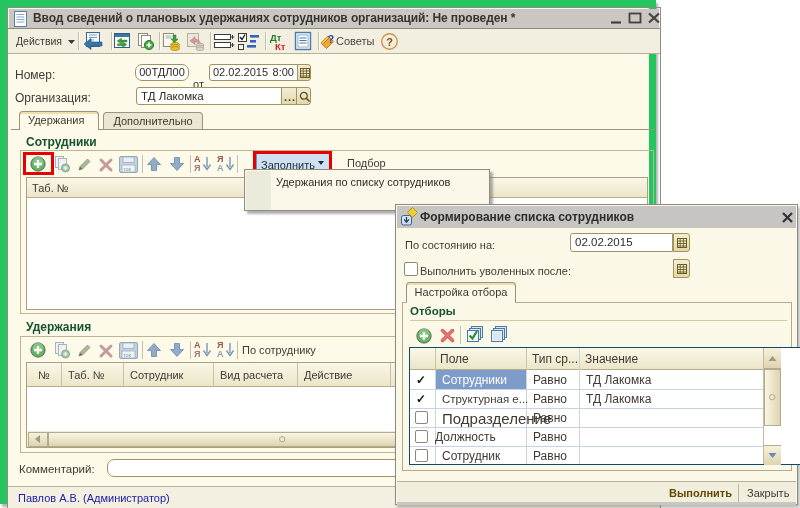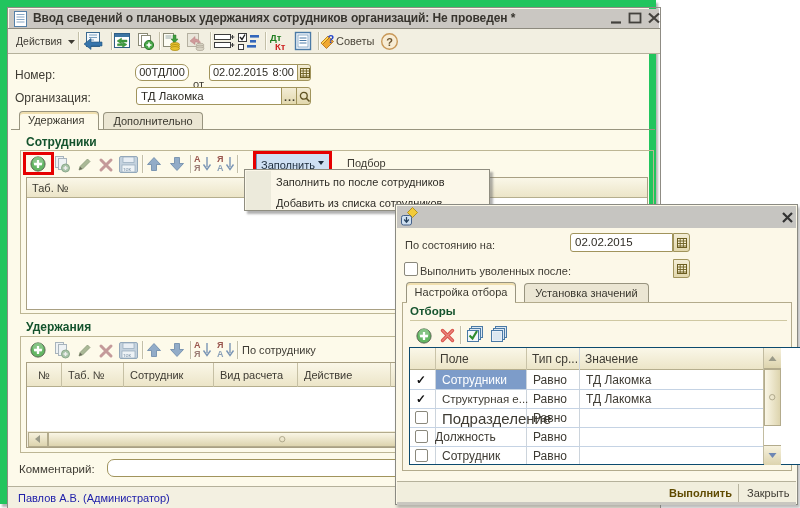--- a/index.html
+++ b/index.html
@@ -304,32 +304,32 @@
   <div class="lbl" style="left:12px;top:456px;font-size:11.5px">Комментарий:</div>
   <div class="inp" style="left:100px;top:452px;width:545px;height:18px;border-radius:7px"></div>
 
   <div class="abs" style="left:1px;top:479px;width:652px;height:1px;background:#b5b19b"></div>
   <div class="abs" style="left:1px;top:480px;width:652px;height:21px;background:#f3f0e1"></div>
   <div class="lbl s11" style="left:11px;top:485px;color:#2020aa">Павлов А.В. (Администратор)</div>
 </div>
 
 <div class="abs" style="left:244px;top:169px;width:246px;height:42px;background:#fbf7e9;border:1px solid #8f8d80;box-sizing:border-box;z-index:10;box-shadow:3px 3px 2px rgba(100,100,100,.5)">
   <div class="abs" style="left:1px;top:1px;width:25px;height:39px;background:#eceadb"></div>
-  <div class="lbl s11" style="left:31px;top:6px;color:#2e2c26">Заполнить по после сотрудников</div>
-  <div class="lbl s11" style="left:31px;top:27px;color:#2e2c26">Добавить из списка сотрудников</div>
+  <div class="lbl s11" style="left:31px;top:6px;color:#2e2c26">Удержания по списку сотрудников</div>
 </div>
 
 <div class="abs" id="dialog" style="left:395px;top:204px;width:403px;height:301px;background:#fcf8e8;border:1px solid #8a8a82;box-sizing:border-box;z-index:20;box-shadow:2px 3px 3px rgba(120,120,120,.5)">
 
   <div class="abs" style="left:1px;top:1px;width:399px;height:22px;background:#c6c5c1"></div>
   <svg style="left:5px;top:1px" width="18" height="20" viewBox="0 0 18 20">
     <path d="M11.5 1.5 L16.5 6.5 L11.5 11.5 L6.5 6.5 Z" fill="#f2cb3a" stroke="#a8860a" stroke-width=".8"></path>
     <rect x="0.5" y="9.5" width="10" height="9.5" rx="2" fill="#cfe0f0" stroke="#44618a"></rect>
     <path d="M5.5 11 v4.5 M3.2 13.5 L5.5 16.2 L7.8 13.5" stroke="#26425e" stroke-width="1.2" fill="none"></path>
   </svg>
+  <div class="lbl" style="left:24px;top:6px;font-weight:bold;color:#2e2c28">Формирование списка сотрудников</div>
   <svg style="left:386px;top:7px" width="11" height="11">
       <path d="M1 1 L10 10 M10 1 L1 10" stroke="#333" stroke-width="2.2"></path>
     </svg>
 
   <div class="lbl s11" style="left:9px;top:34px">По состоянию на:</div>
   <div class="inp" style="left:174px;top:28px;width:103px;height:19px;line-height:17px;border-radius:3px 0 0 3px;font-size:11.5px">02.02.2015</div>
   <div class="calbtn" style="left:277px;top:28px;width:17px;height:19px">
     <svg style="left:3px;top:4px" width="10" height="10" viewBox="0 0 10 10">
       <rect x="0.5" y="0.5" width="9" height="9" fill="#f6efd2" stroke="#6b5d20"></rect>
       <path d="M0.5 3 h9 M0.5 5.5 h9 M0.5 8 h9 M3.2 0.5 v9 M6.4 0.5 v9" stroke="#6b5d20" stroke-width=".9"></path>
@@ -338,21 +338,20 @@
   <div class="ck" style="left:8px;top:57px;width:14px;height:14px"></div>
   <div class="lbl s11" style="left:24px;top:60px">Выполнить уволенных после:</div>
   <div class="calbtn" style="left:277px;top:54px;width:17px;height:19px">
     <svg style="left:3px;top:4px" width="10" height="10" viewBox="0 0 10 10">
       <rect x="0.5" y="0.5" width="9" height="9" fill="#f6efd2" stroke="#6b5d20"></rect>
       <path d="M0.5 3 h9 M0.5 5.5 h9 M0.5 8 h9 M3.2 0.5 v9 M6.4 0.5 v9" stroke="#6b5d20" stroke-width=".9"></path>
     </svg>
   </div>
 
   <div class="tab" style="left:10px;top:77px;width:110px;height:20px;background:#fcf8e8;line-height:19px;z-index:2;box-shadow:inset 0 2px 0 #f0dfae">Настройка отбора</div>
-  <div class="tab" style="left:128px;top:78px;width:125px;height:19px;background:#ebe6d3;line-height:18px">Установка значений</div>
   <div class="abs" style="left:6px;top:97px;width:390px;height:169px;border:1px solid #b3ab8c;box-sizing:border-box;z-index:1"></div>
   <div class="abs" style="left:11px;top:97px;width:108px;height:1px;background:#fcf8e8;z-index:1"></div>
 
   <div class="sect" style="left:14px;top:100px;z-index:2;font-size:11.5px">Отборы</div>
   <div class="rule" style="left:14px;top:115px;width:377px;z-index:2"></div>
 
   <svg style="left:20px;top:123px;z-index:2" width="16" height="16" viewBox="0 0 17 17">
     <circle cx="8.5" cy="8.5" r="7.6" fill="#63b663" stroke="#4a4a42" stroke-width=".8"></circle>
     <circle cx="8.5" cy="6" r="5.5" fill="#8cc88c" opacity=".8"></circle>
     <path d="M8.5 4.3 v8.4 M4.3 8.5 h8.4" stroke="#fff" stroke-width="2.4"></path>

